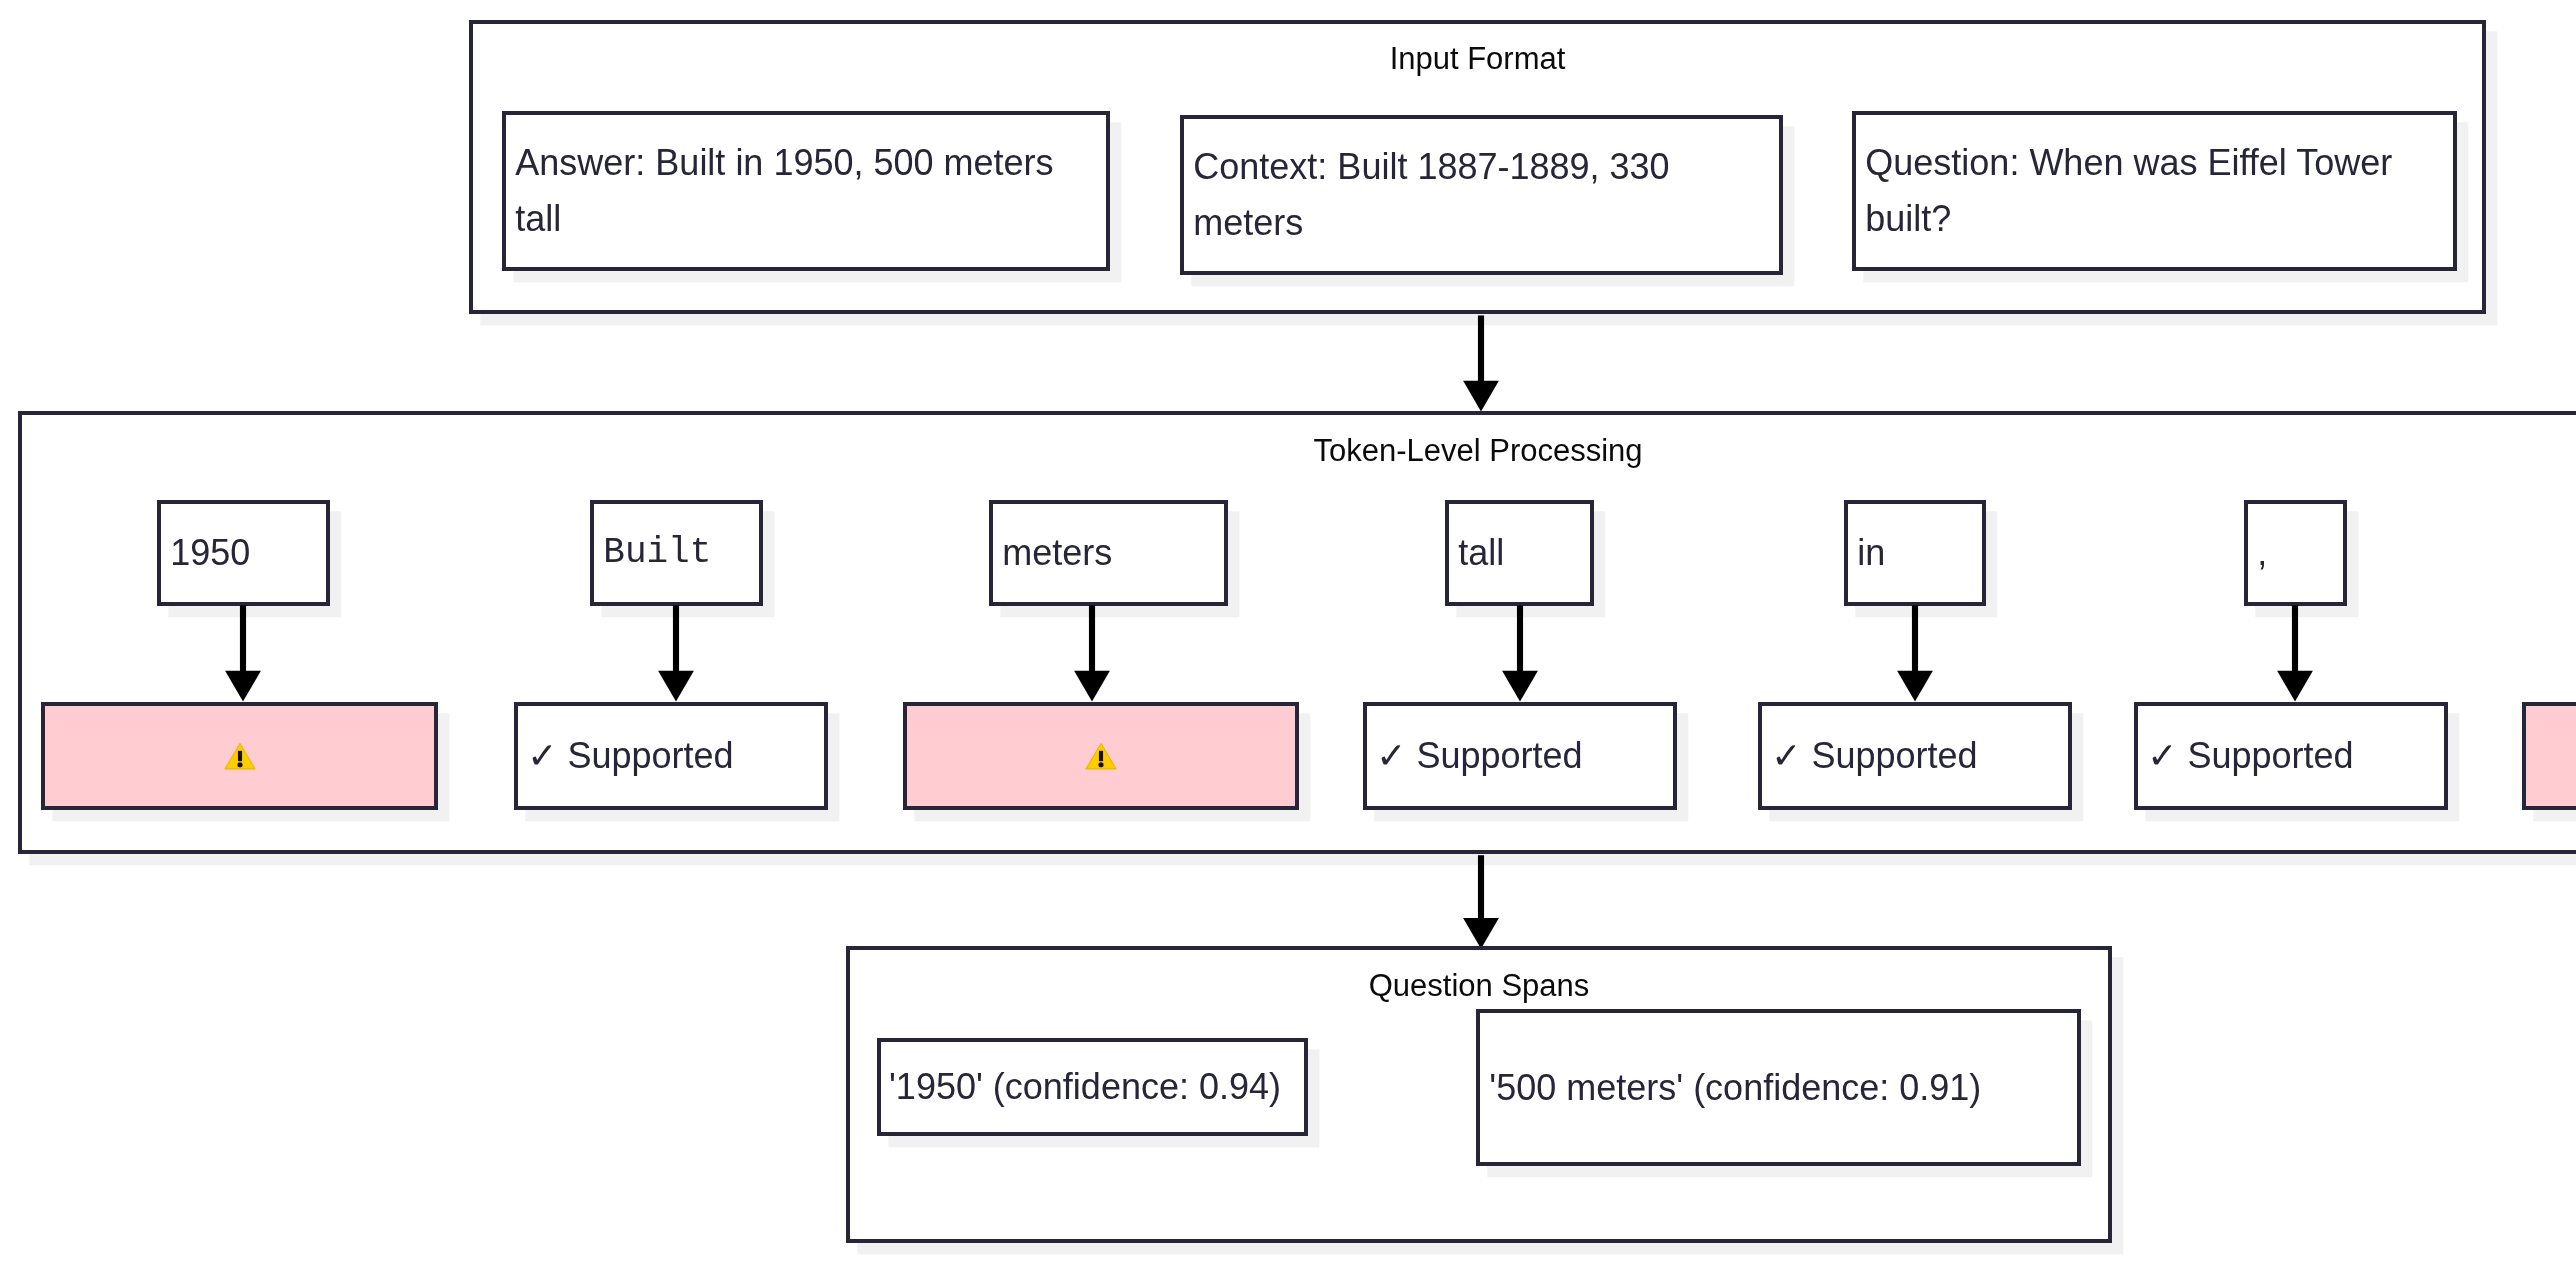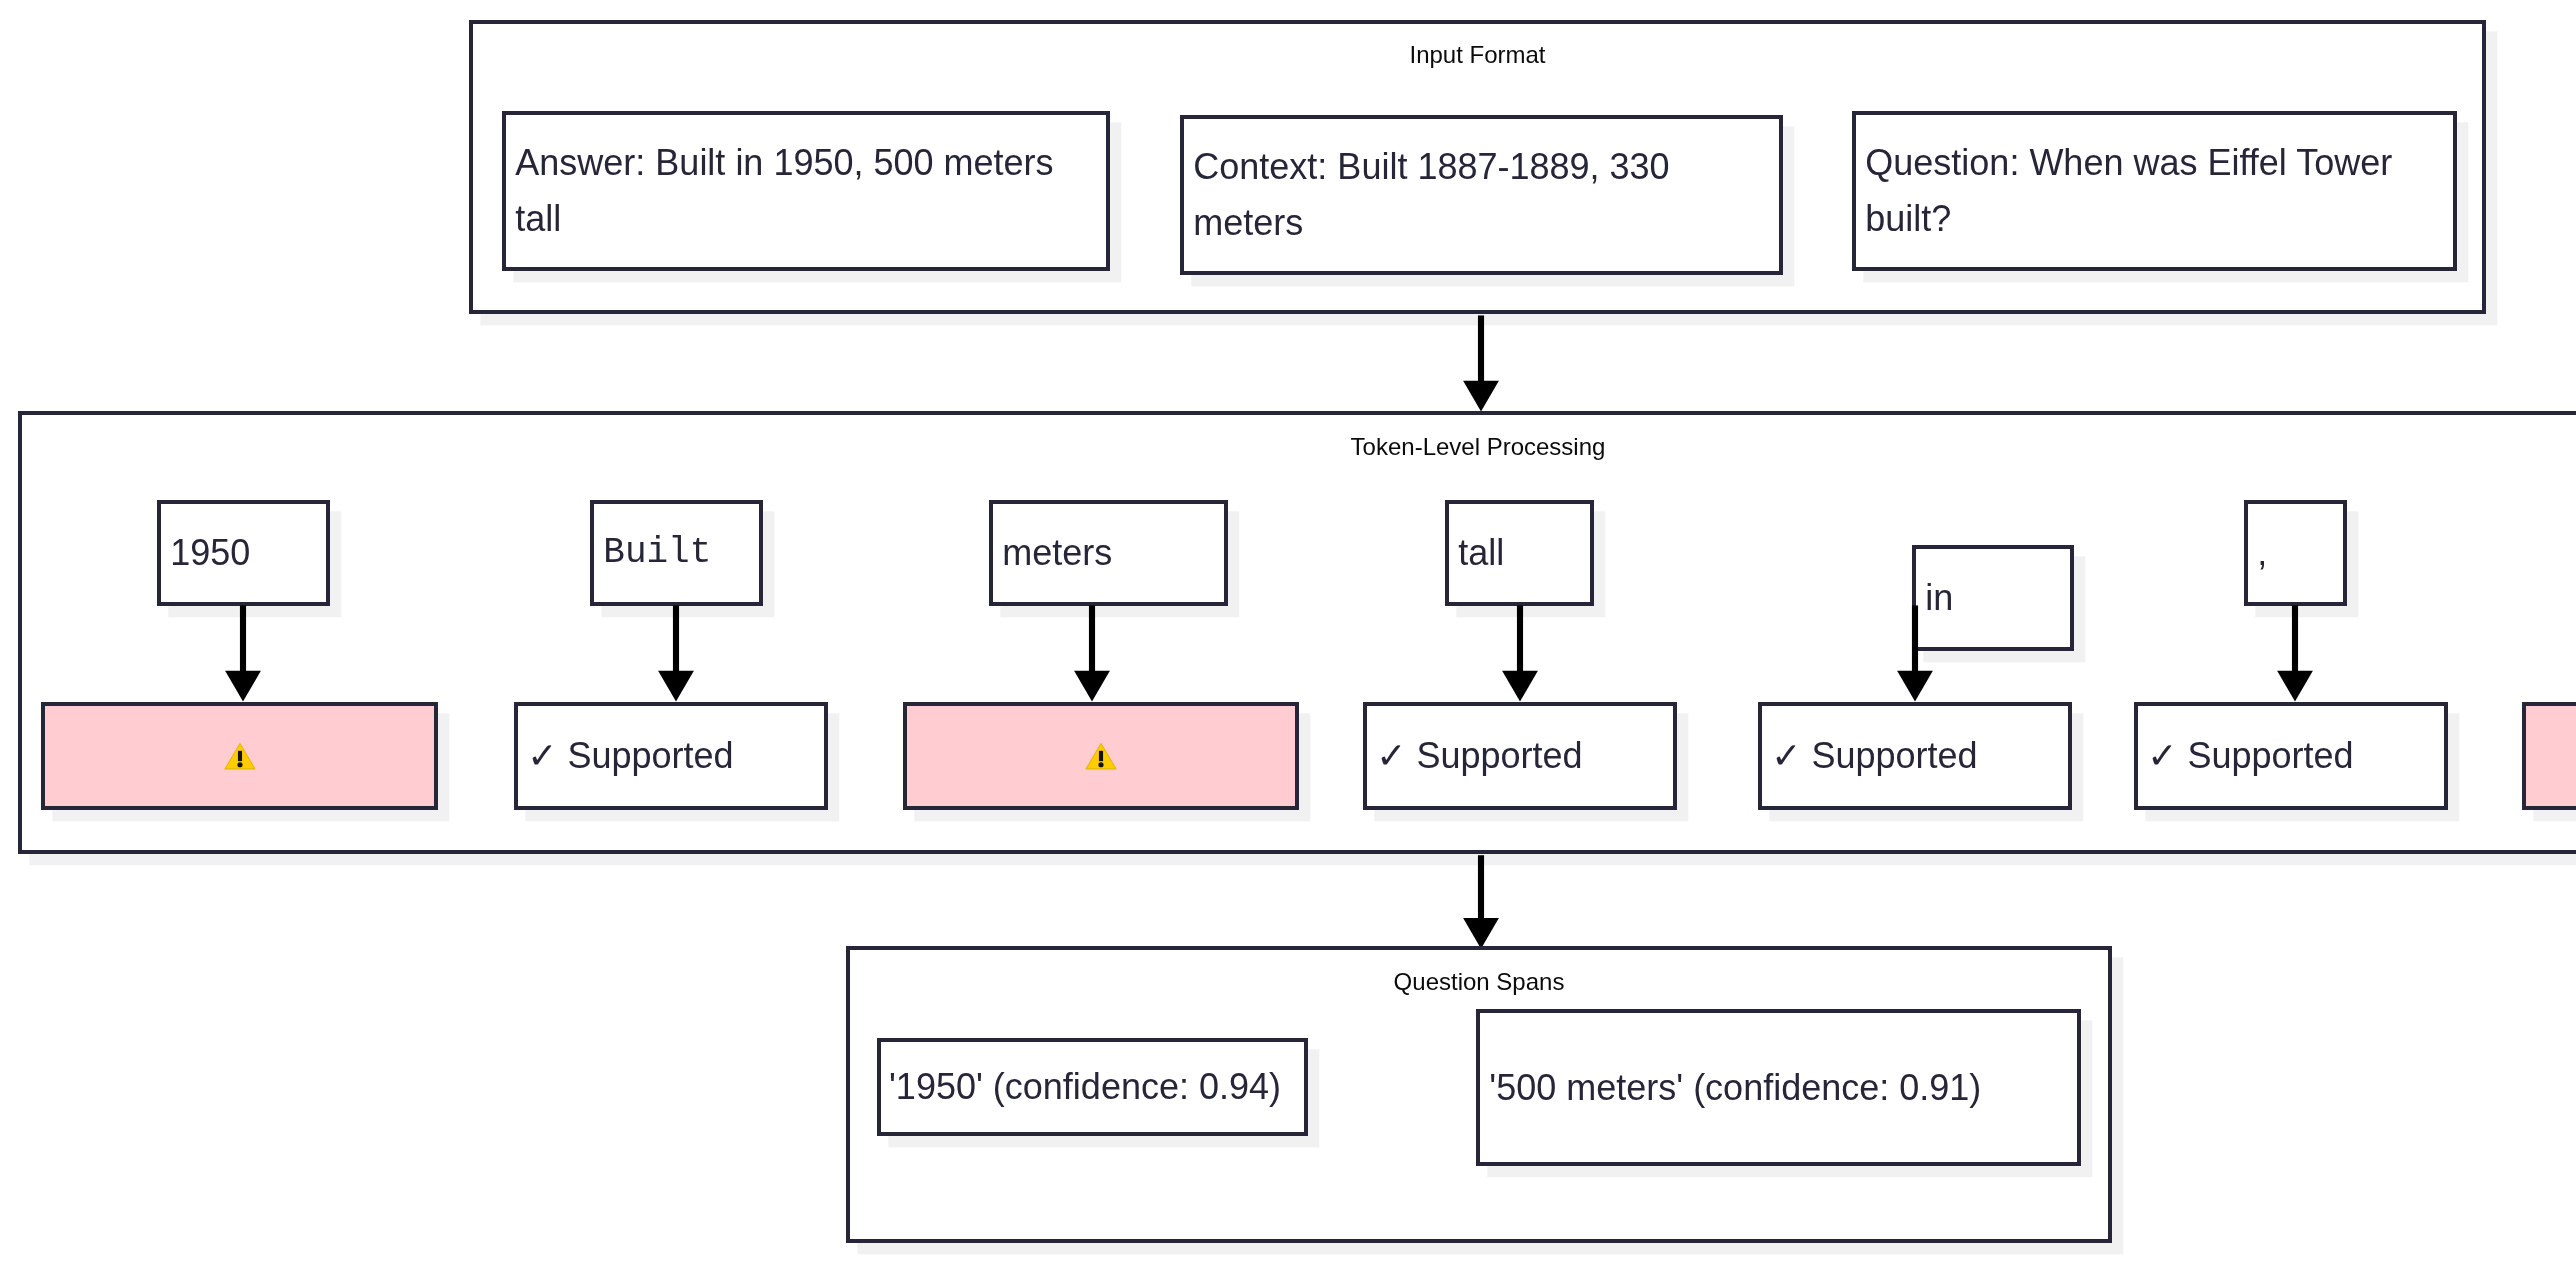--- a/index.html
+++ b/index.html
@@ -22,21 +22,21 @@
     background: #ffffff;
     border: 4.6px solid #262638;
     box-shadow: 11.3px 11.3px 0 0 rgba(0,0,0,0.055);
   }
   .subgraph-title {
     position: absolute;
     left: 0;
     right: 0;
     text-align: center;
     color: #0b0b0b;
-    font-size: 24px;
+    font-size: 31px;
     line-height: 1;
     white-space: nowrap;
   }
 
   
   .node {
     position: absolute;
     box-sizing: border-box;
     background: #ffffff;
     border: 4.6px solid #262638;
@@ -159,21 +159,21 @@
 <div class="arrow" style="left:1497px; top:605px; width:46px; height:98px;">
   <svg width="46" height="98" viewBox="0 0 90 190">
     <line x1="45" y1="0" x2="45" y2="140" stroke="#000000" stroke-width="12"></line>
     <polygon points="45,188 10,128 80,128" fill="#000000"></polygon>
   </svg>
 </div>
 <div class="node" style="left:1363px; top:702px; width:314px; height:108px;">
   <span class="node-text">✓ Supported</span>
 </div>
 
-<div class="node" style="left:1912px; top:500px; width:162px; height:106px;margin-top:45px;">
+<div class="node" style="left:1844px; top:500px; width:142px; height:106px;">
   <span class="node-text">in</span>
 </div>
 <div class="arrow" style="left:1892px; top:605px; width:46px; height:98px;">
   <svg width="46" height="98" viewBox="0 0 90 190">
     <line x1="45" y1="0" x2="45" y2="140" stroke="#000000" stroke-width="12"></line>
     <polygon points="45,188 10,128 80,128" fill="#000000"></polygon>
   </svg>
 </div>
 <div class="node" style="left:1758px; top:702px; width:314px; height:108px;">
   <span class="node-text">✓ Supported</span>

